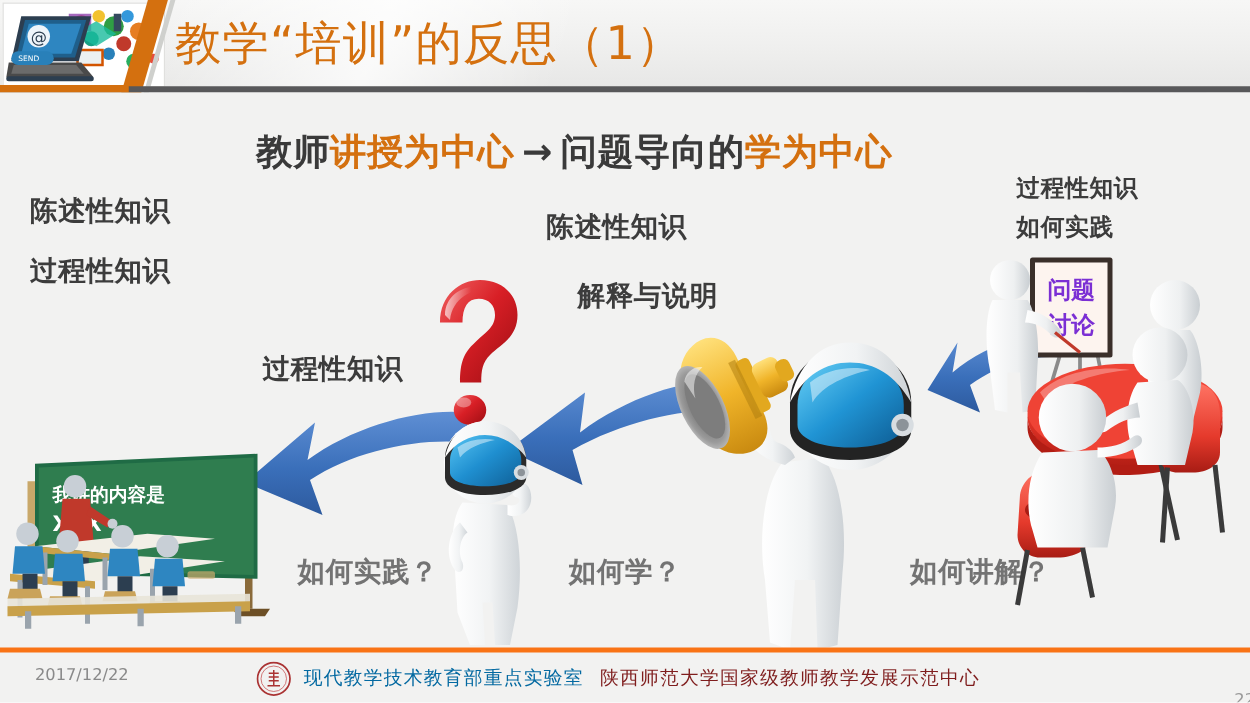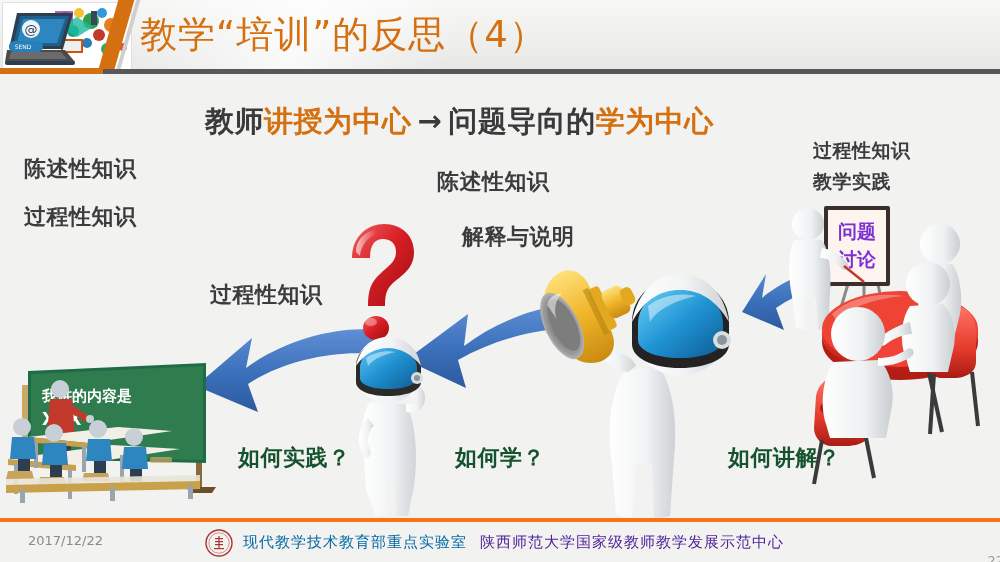--- a/index.html
+++ b/index.html
@@ -93,21 +93,21 @@
   .lbl {
     position: absolute;
     font-size: 22px; font-weight: bold;
     color: #3c3c3c; white-space: nowrap;
     letter-spacing: .5px;
   }
   .lbl.sm { font-size: 19px; }
   .qlbl {
     position: absolute;
     font-size: 22px; font-weight: bold;
-    color: #14532d; white-space: nowrap;
+    color: #737373; white-space: nowrap;
     letter-spacing: .5px;
   }
 
   
   .arrow { position: absolute; }
 
   
   .qmark { position: absolute; }
 
   
@@ -130,21 +130,21 @@
     width: 28px; height: 28px;
   }
   .footer-org {
     position: absolute; left: 243px; top: 11px;
     font-size: 15px; color: #0369a1;
     font-family: "DejaVu Serif", "Liberation Serif", serif;
     letter-spacing: 1px;
   }
   .footer-center {
     position: absolute; left: 480px; top: 11px;
-    font-size: 15px; color: #4c1d95;
+    font-size: 15px; color: #7f1d1d;
     font-family: "DejaVu Serif", "Liberation Serif", serif;
     letter-spacing: 1px;
   }
   .footer-page {
     position: absolute; right: 28px; top: 11px;
     font-size: 13px; color: #9a9a9a; margin-top: 20px;
   }
 </style>
 </head>
 <body>
@@ -217,41 +217,41 @@
 
         <g>
           <rect x="6" y="38" width="34" height="11" rx="5.5" fill="#2980b9"></rect>
           <text x="20" y="46" font-size="6" fill="#ffffff" text-anchor="middle" font-family="DejaVu Sans, sans-serif">SEND</text>
         </g>
       </svg>
     </div>
     <div class="logo-slash"></div>
     <div class="logo-slash2"></div>
 
-    <div class="slide-title">教学“培训”的反思（4）</div>
+    <div class="slide-title">教学“培训”的反思（1）</div>
     <div class="header-rule"></div>
     <div class="header-rule-orange"></div>
   </div>
 
   <div class="stage">
 
     <div class="headline">
       <span>教师</span><span class="hl">讲授为中心</span><span class="arw">→</span><span>问题导向的</span><span class="hl">学为中心</span>
     </div>
 
     <div class="lbl" style="left:24px; top:80px;">陈述性知识</div>
     <div class="lbl" style="left:24px; top:128px;">过程性知识</div>
 
     <div class="lbl" style="left:437px; top:93px;">陈述性知识</div>
     <div class="lbl" style="left:437px; top:148px;margin-left:25px;">解释与说明</div>
 
     <div class="lbl" style="left:210px; top:206px;">过程性知识</div>
 
     <div class="lbl sm" style="left:813px; top:64px;">过程性知识</div>
-    <div class="lbl sm" style="left:813px; top:95px;">教学实践</div>
+    <div class="lbl sm" style="left:813px; top:95px;">如何实践</div>
 
     <div class="qlbl" style="left:238px; top:369px;">如何实践？</div>
     <div class="qlbl" style="left:455px; top:369px;">如何学？</div>
     <div class="qlbl" style="left:728px; top:369px;">如何讲解？</div>
 
     <svg class="arrow" style="left:188px; top:250px;" width="190" height="95" viewBox="0 0 190 95">
       <defs>
         <linearGradient id="ag1" x1="0" y1="0" x2="0" y2="1">
           <stop offset="0%" stop-color="#5f8fd4"></stop>
           <stop offset="55%" stop-color="#3a6fba"></stop>

